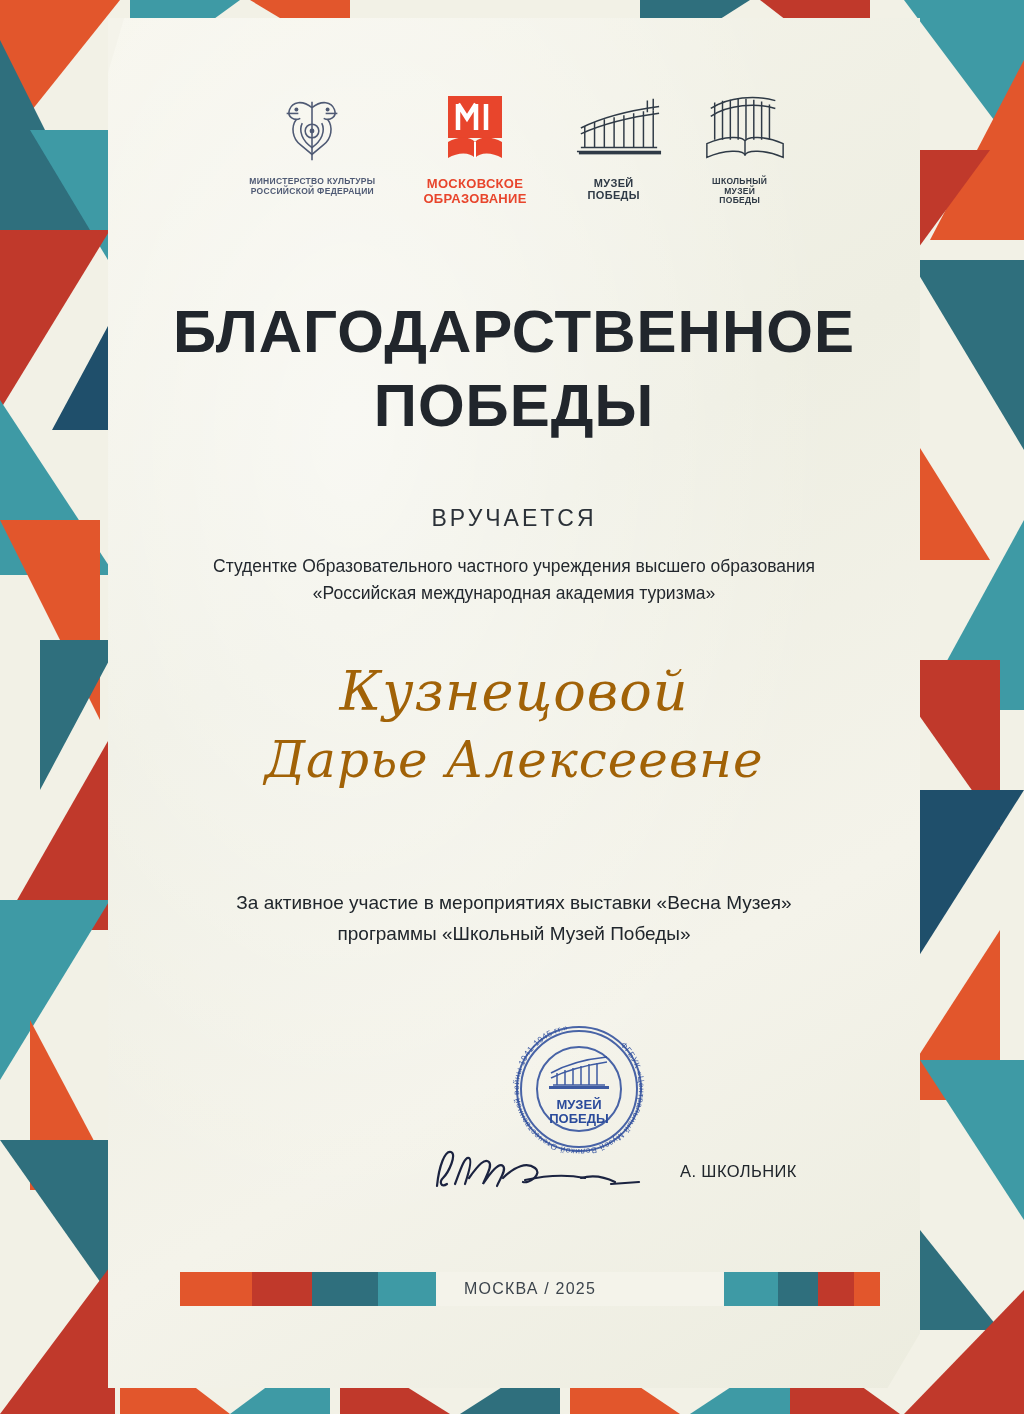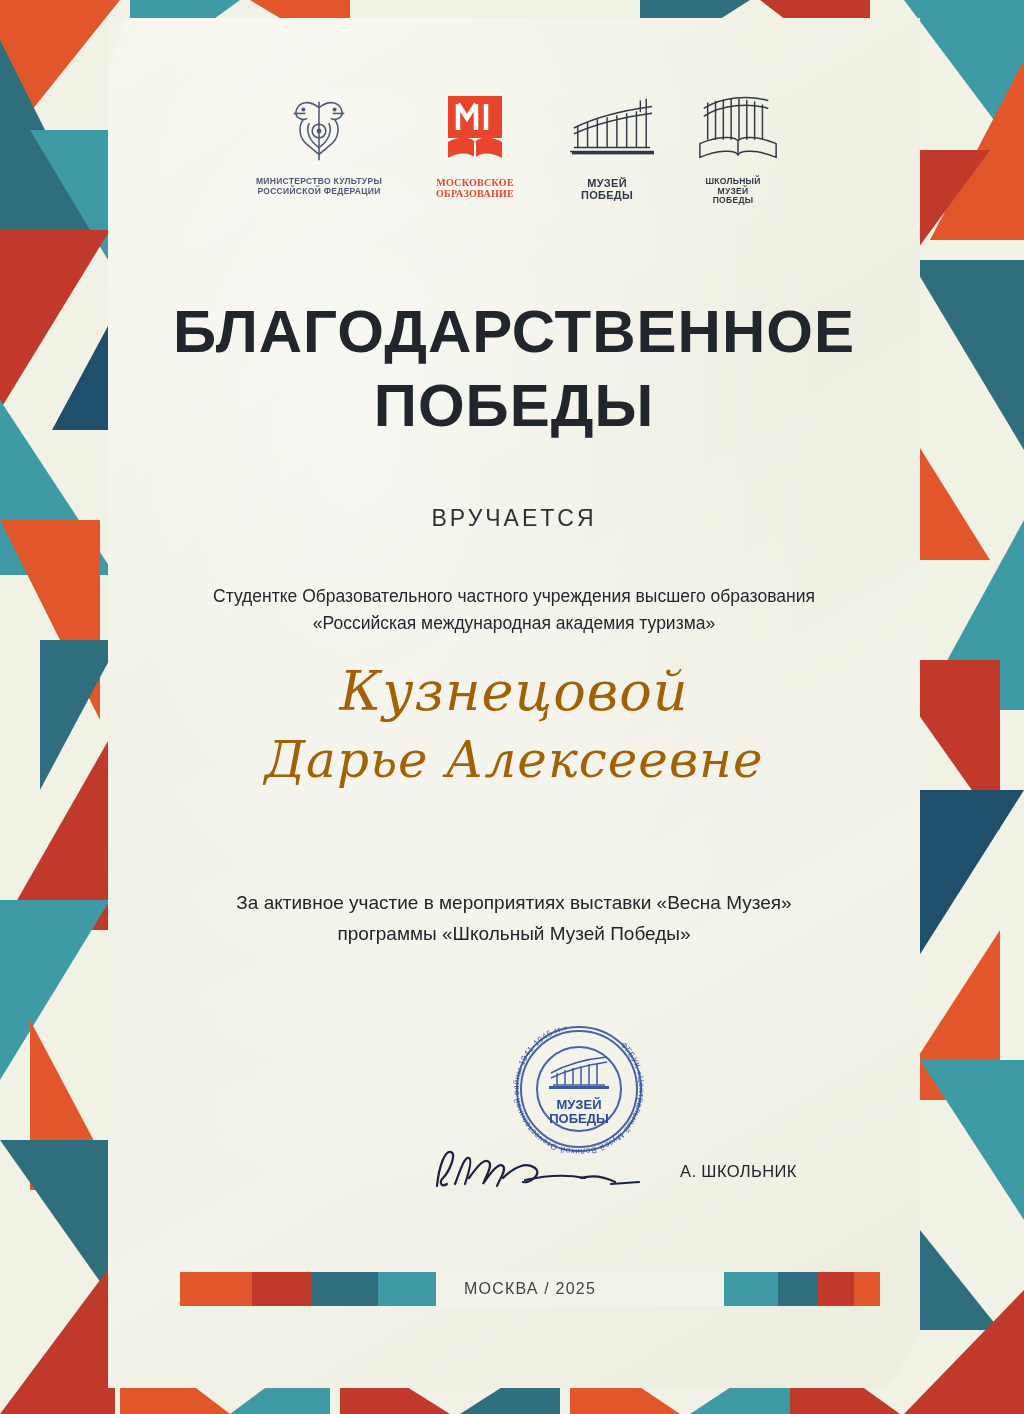--- a/index.html
+++ b/index.html
@@ -43,21 +43,21 @@
     margin-top:7px;text-align:center;letter-spacing:.3px;line-height:1.12;
   }
 
   
   .emblem{width:78px;height:78px;position:relative;}
   .emblem svg{display:block;}
   .cap-min{font-size:8.5px;color:#4f5a74;font-weight:700;letter-spacing:.4px;}
 
   
   .mosobr{width:90px;height:78px;display:flex;align-items:center;justify-content:center;}
-  .cap-mos{font-size:10px;color:#e8452c;font-weight:700;letter-spacing:.2px;font-family:Liberation Serif, serif;}
+  .cap-mos{font-size:13px;color:#e8452c;font-weight:700;letter-spacing:.2px;}
 
   .cap-mp{font-size:11px;color:#2f3a46;font-weight:700;letter-spacing:.6px;}
   .cap-shk{font-size:8.5px;color:#2f3a46;font-weight:700;letter-spacing:.3px;}
 
   
   .title{
     position:absolute;left:108px;width:812px;text-align:center;
     color:#21262c;font-weight:700;letter-spacing:1px;line-height:1.0;
   }
   .title .l1{display:block;font-size:60px;}
@@ -240,21 +240,21 @@
     </div>
   </div>
 
   <div class="title" style="top:302px;">
     <span class="l1">БЛАГОДАРСТВЕННОЕ</span>
     <span class="l2">ПОБЕДЫ</span>
   </div>
 
   <div class="subtitle" style="top:505px;">ВРУЧАЕТСЯ</div>
 
-  <div class="org" style="top:583px;">
+  <div class="org" style="top:553px;">
     <div>Студентке Образовательного частного учреждения высшего образования</div>
     <div>«Российская международная академия туризма»</div>
   </div>
 
   <div class="name" style="top:660px;">
     <span class="n1">Кузнецовой</span>
     <span class="n2">Дарье Алексеевне</span>
   </div>
 
   <div class="reason" style="top:888px;">

